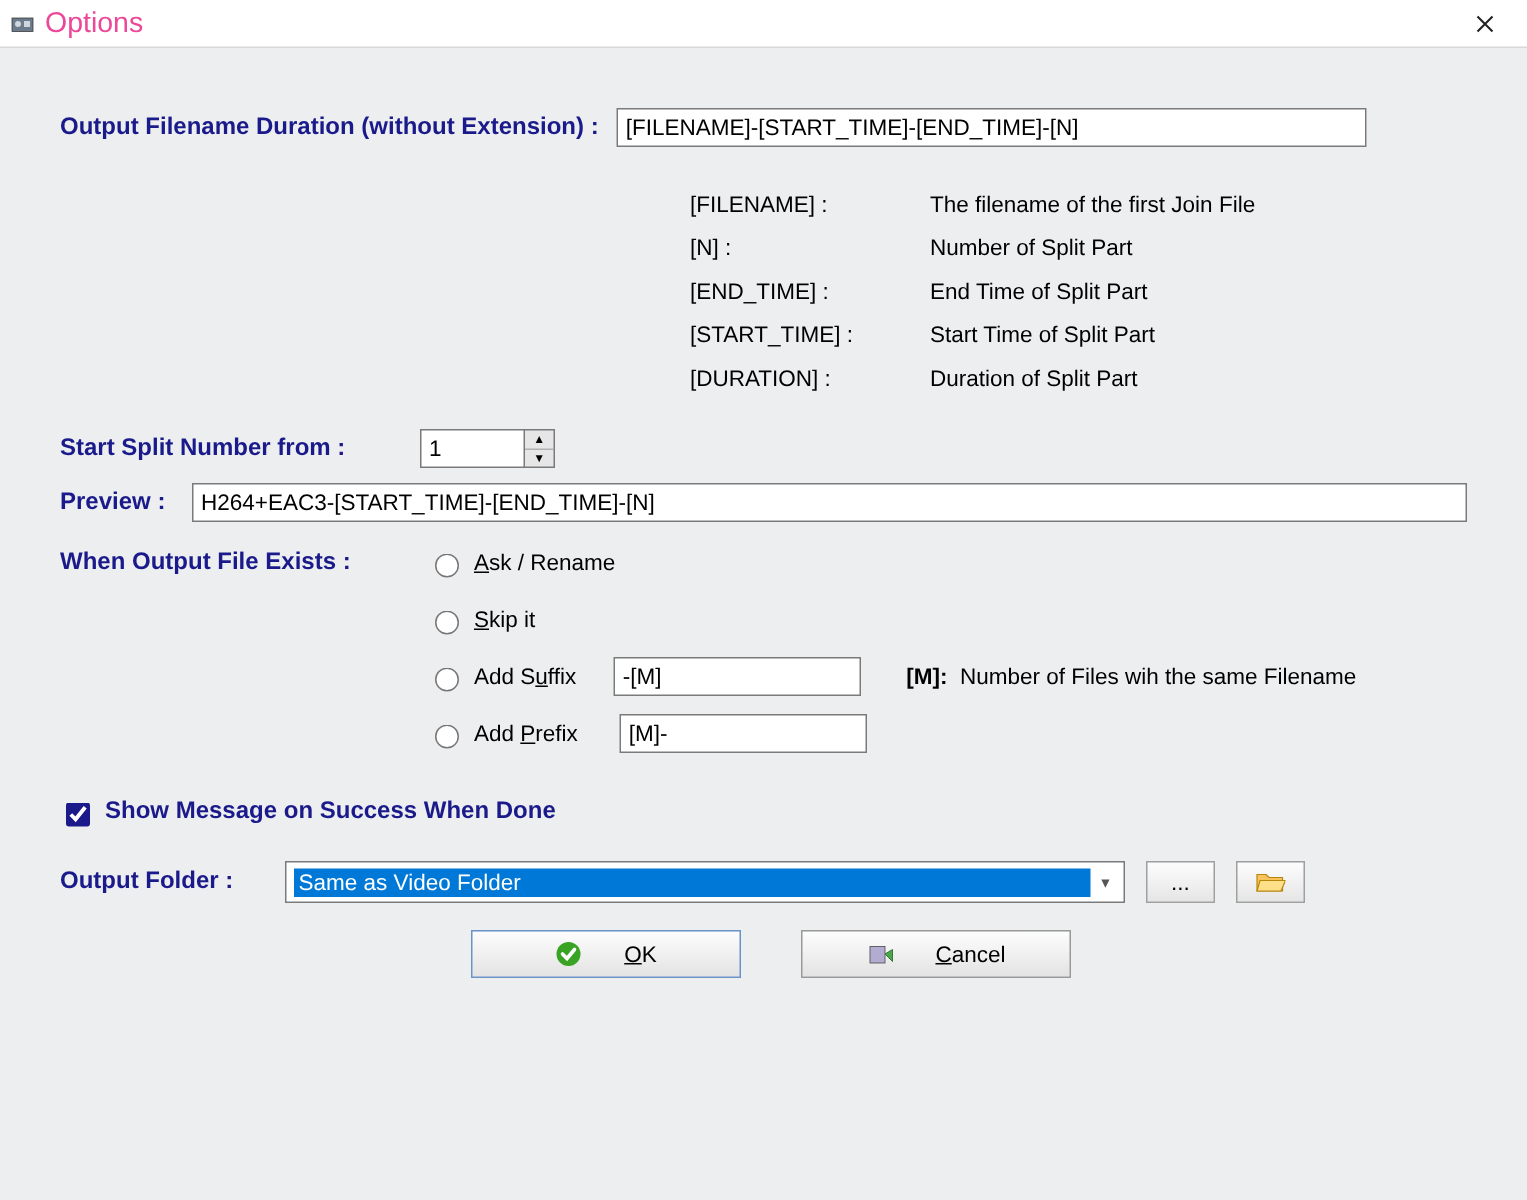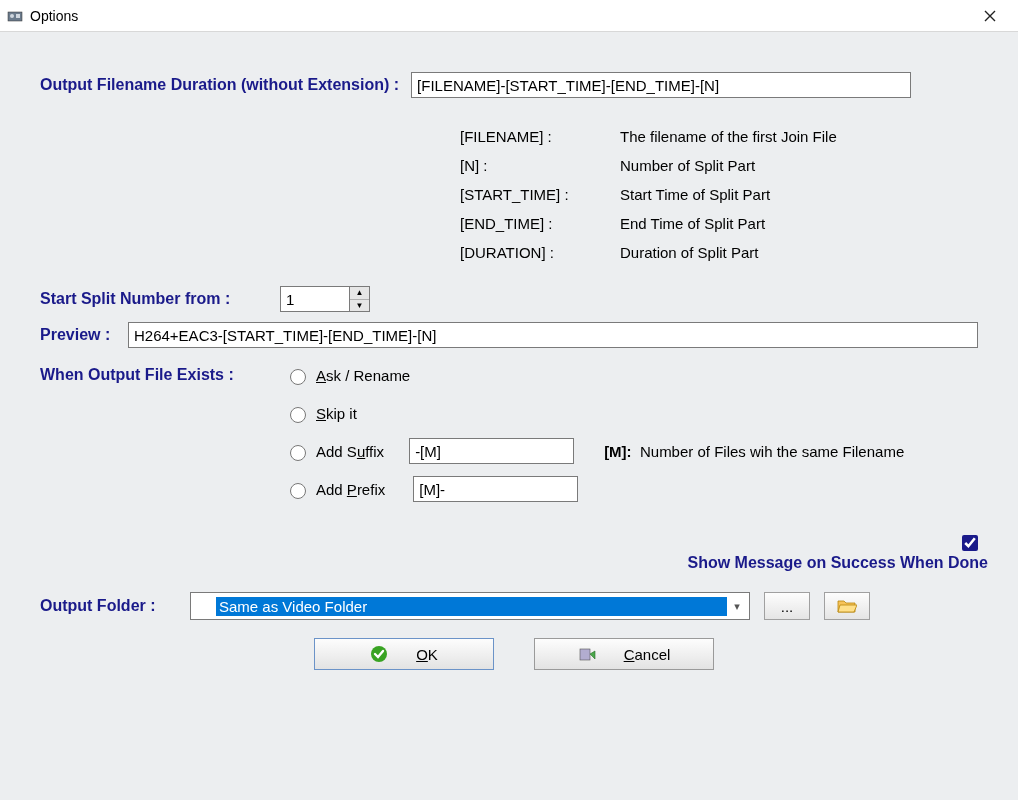--- a/index.html
+++ b/index.html
@@ -20,21 +20,21 @@
     display: flex;
     align-items: center;
     padding: 0 6px 0 6px;
     border-bottom: 1px solid #d8d8d8;
   }
   .title-icon {
     width: 18px; height: 18px;
     margin-right: 6px;
     display:flex;align-items:center;justify-content:center;
   }
-  .title-text { flex: 1; font-size: 14px; color:#000000; }
+  .title-text { flex: 1; font-size: 19px; color:#ec4899; }
   .close-btn {
     width: 44px; height: 30px;
     display:flex;align-items:center;justify-content:center;
     font-size: 18px; color:#222;
     cursor: pointer;
   }
   .content {
     padding: 40px 30px 10px 40px;
   }
   .label-blue {
@@ -67,39 +67,38 @@
   .spin-btn { flex:1; display:flex; align-items:center; justify-content:center; font-size:8px; cursor:pointer; border-bottom:1px solid #b0b0b0;}
   .spin-btn:last-child{border-bottom:none;}
   .preview-input { width: 850px; }
   .radio-block { margin-left: 245px; }
   .radio-row { display:flex; align-items:center; margin-bottom: 12px; height:26px; }
   .radio-row input[type=radio]{ accent-color:#000; width:16px;height:16px; margin-right:10px;}
   .radio-row label { margin-right: 20px; }
   .suffix-input { width:165px; margin-left:5px; }
   .m-legend { margin-left: 30px; color:#000;}
   .m-legend .mk{font-weight:bold;}
-  .checkbox-row { display:flex; align-items:flex-end; margin-top:30px; margin-bottom:20px;flex-direction:column;}
+  .checkbox-row { display:flex; align-items:flex-start; margin-top:30px; margin-bottom:20px;}
   .checkbox-row input[type=checkbox]{ width:16px;height:16px; margin-right:10px; accent-color:#1a1a8a;}
   .combo {
     width: 560px;
     height: 28px;
     border: 1px solid #7a7a7a;
     background:#fff;
     display:flex;
     align-items:center;
     justify-content:space-between;
     padding: 0 2px 0 5px;
   }
   .combo-text {
     flex:1;
     color:#fff;
     background:#0078d7;
     padding:1px 3px;
     font-size:15px;
-    margin-left:20px;
   }
   .combo-arrow {
     width:20px; text-align:center; font-size:11px; color:#555; cursor:pointer;
   }
   .icon-btn {
     width: 46px; height:28px;
     background: linear-gradient(#fdfdfd,#e5e5e5);
     border:1px solid #a0a0a0;
     display:flex;align-items:center;justify-content:center;
     margin-left:14px;
@@ -152,26 +151,26 @@
   <div class="token-table">
     <div class="token-row">
         <div class="token-key">[FILENAME] :</div>
         <div class="token-desc">The filename of the first Join File</div>
       </div>
     <div class="token-row">
         <div class="token-key">[N] :</div>
         <div class="token-desc">Number of Split Part</div>
       </div>
     <div class="token-row">
+        <div class="token-key">[END_TIME] :</div>
+        <div class="token-desc">End Time of Split Part</div>
+      </div>
+    <div class="token-row">
         <div class="token-key">[START_TIME] :</div>
         <div class="token-desc">Start Time of Split Part</div>
-      </div>
-    <div class="token-row">
-        <div class="token-key">[END_TIME] :</div>
-        <div class="token-desc">End Time of Split Part</div>
       </div>
     <div class="token-row">
         <div class="token-key">[DURATION] :</div>
         <div class="token-desc">Duration of Split Part</div>
       </div>
   </div>
 
   <div class="row" style="margin-top:20px;">
     <span class="label-blue" style="width:240px;">Start Split Number from :</span>
     <div class="spin-wrap">

